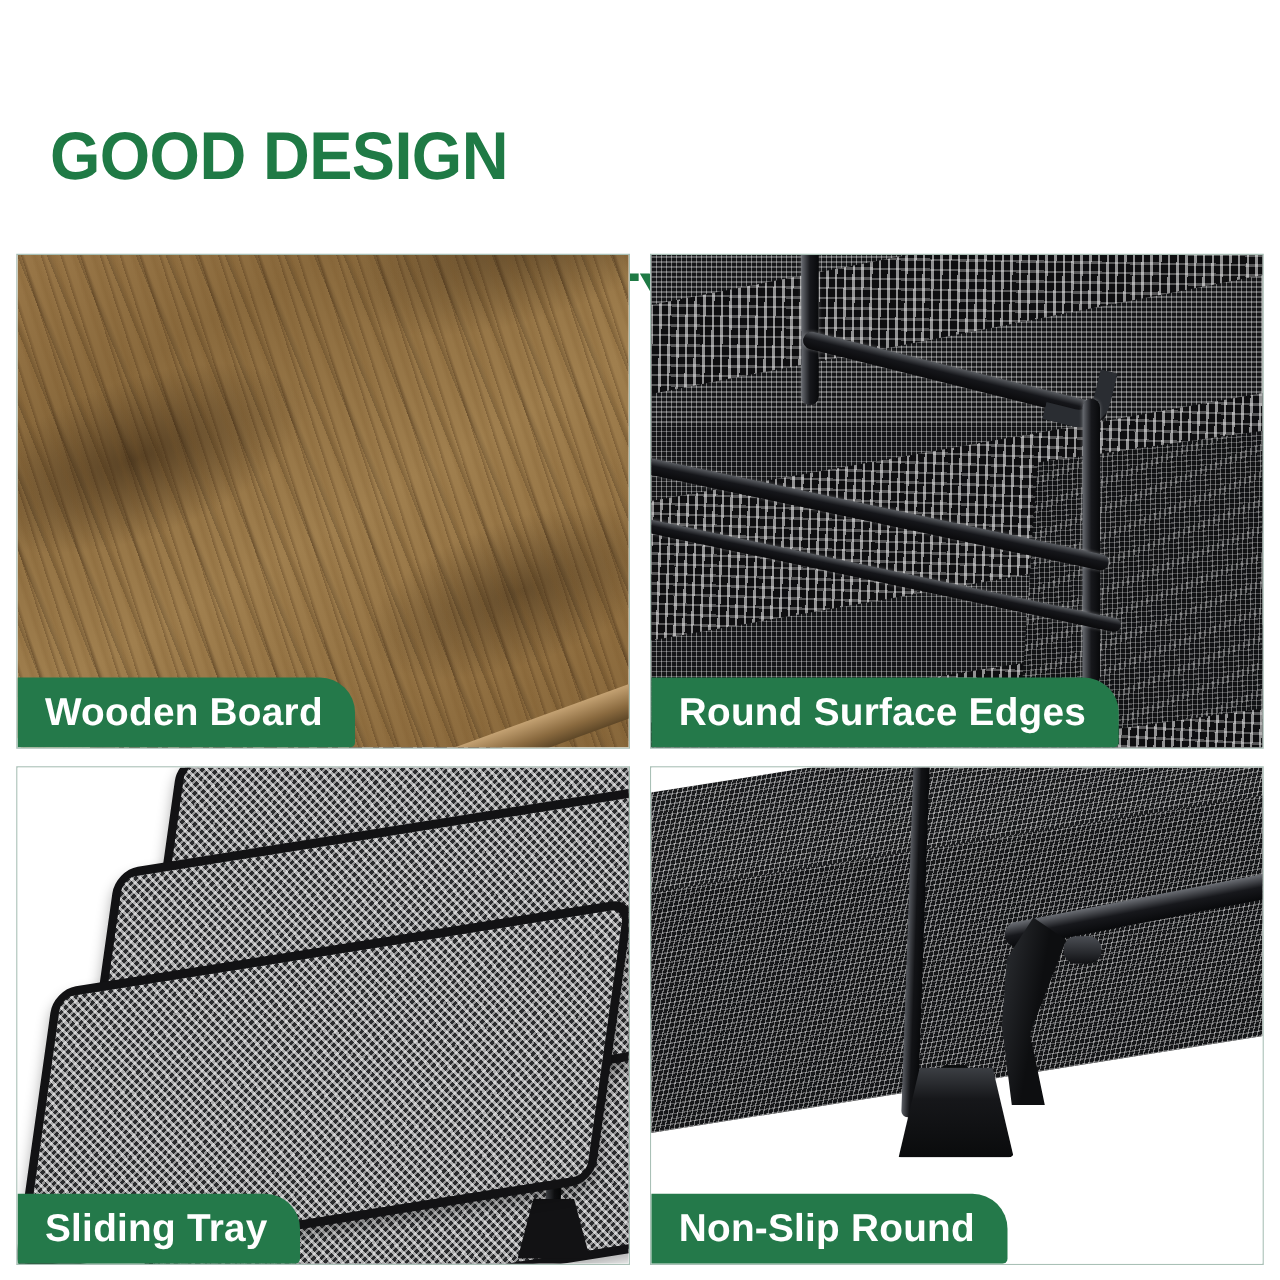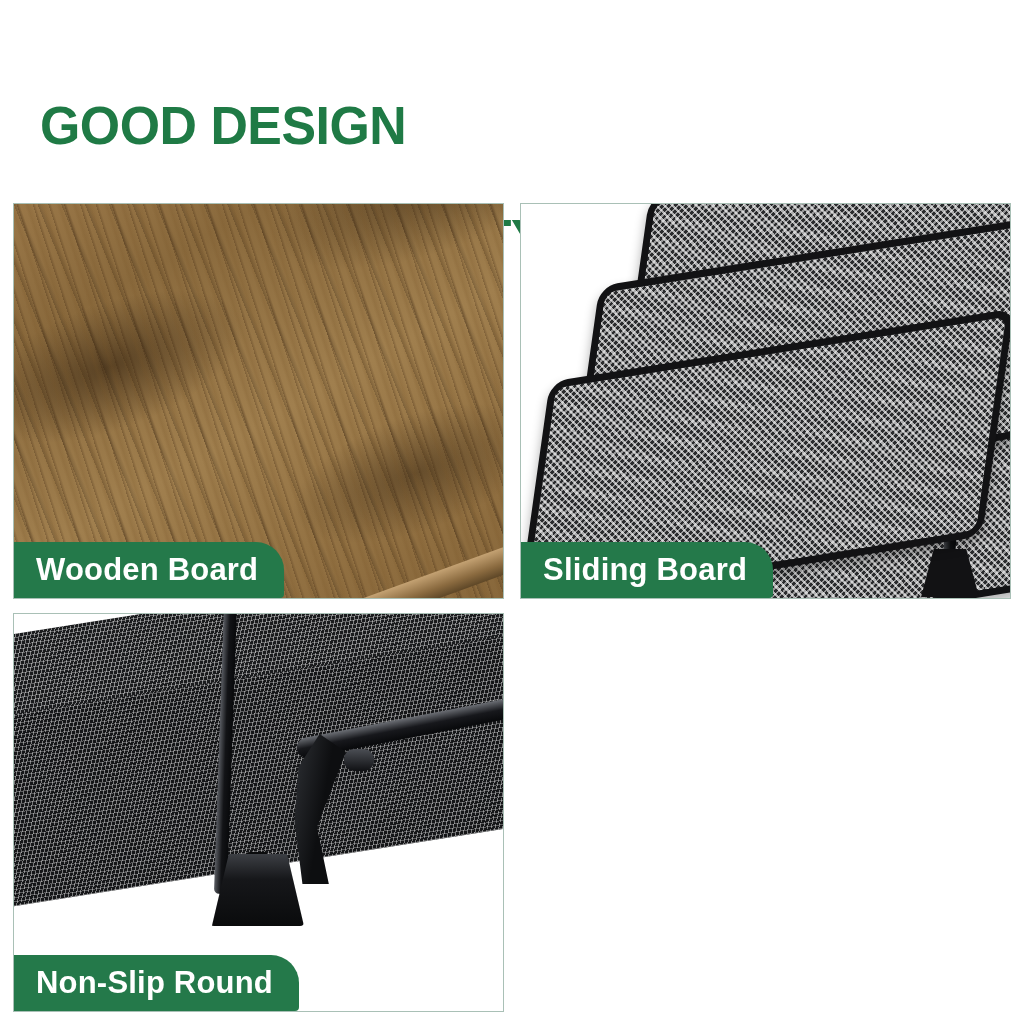--- a/index.html
+++ b/index.html
@@ -297,33 +297,52 @@
 
       <div class="wood-top"></div>
       <div class="wood-edge"></div>
       <div class="wood-screw"></div>
     </div>
     <div class="banner">
       <span class="label">Wooden Board</span>
     </div>
   </div>
 
+  <div class="panel">
+    <div class="photo">
+      <div class="mesh-dark"></div>
+      <div class="mesh-fine"></div>
+      <div class="mesh-band mb1"></div>
+      <div class="mesh-band mb2"></div>
+      <div class="mesh-band mb3"></div>
+      <div class="shelf-far"></div>
+      <div class="tube tube-v rail-a"></div>
+      <div class="tube rail-b"></div>
+      <div class="rail-corner"></div>
+      <div class="tube tube-v rail-c"></div>
+      <div class="tube rail-d"></div>
+      <div class="tube rail-e"></div>
+    </div>
+    <div class="banner">
+      <span class="label">Round Surface Edges</span>
+    </div>
+  </div>
 
   <div class="panel">
     <div class="photo">
       <div class="tray-bg"></div>
       <div class="tray tray-base"></div>
       <div class="tray-post"></div>
       <div class="tray-foot"></div>
       <div class="tray tray-1"></div>
       <div class="tray tray-2"></div>
       <div class="tray tray-3"></div>
     </div>
     <div class="banner">
-      <span class="label">Sliding Board</span>
+      <span class="label">Sliding Tray</span>
     </div>
   </div>
 
   <div class="panel">
     <div class="photo">
       <div class="feet-bg"></div>
       <div class="feet-mesh-top"></div>
       <div class="feet-mesh-low"></div>
       <div class="feet-rail"></div>
       <div class="feet-leg"></div>

